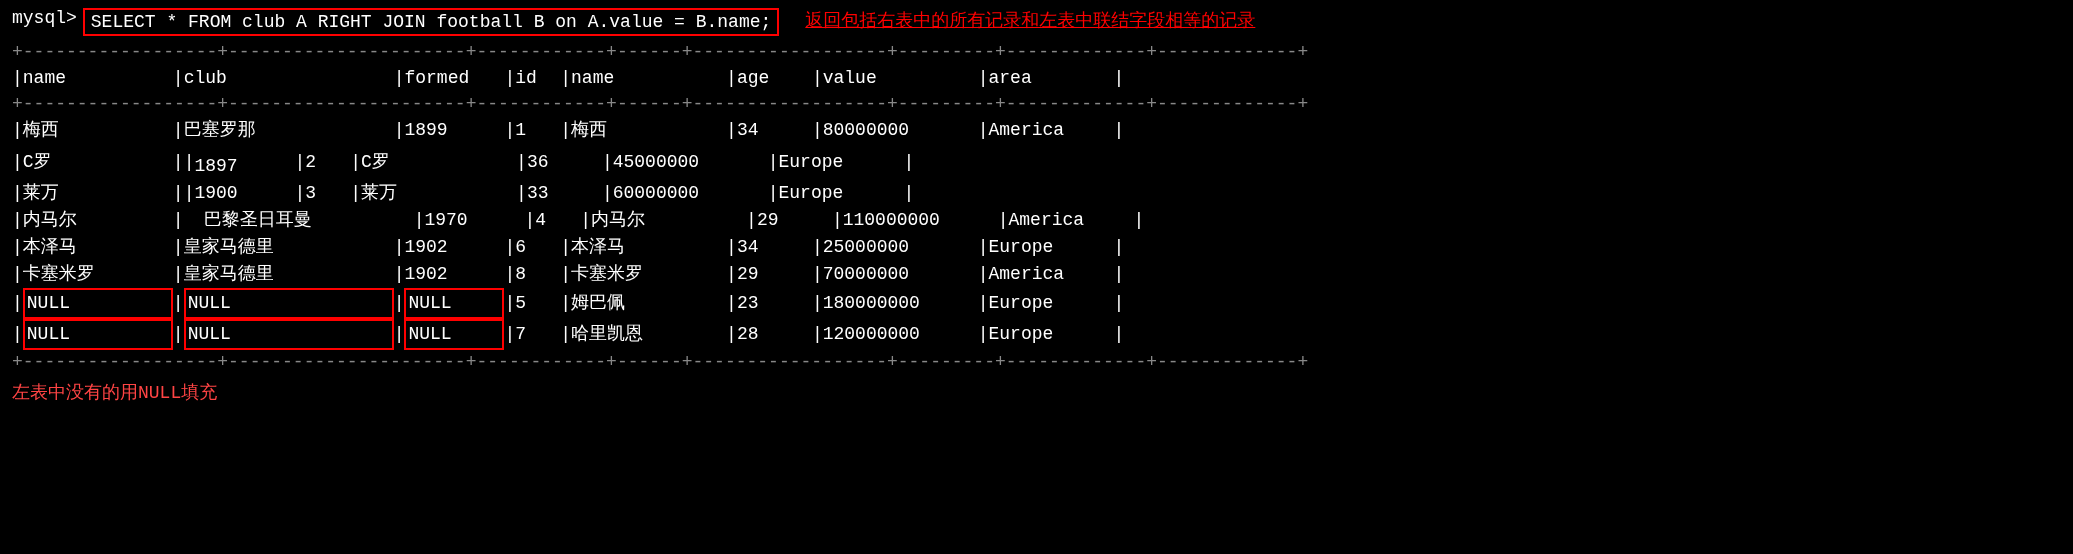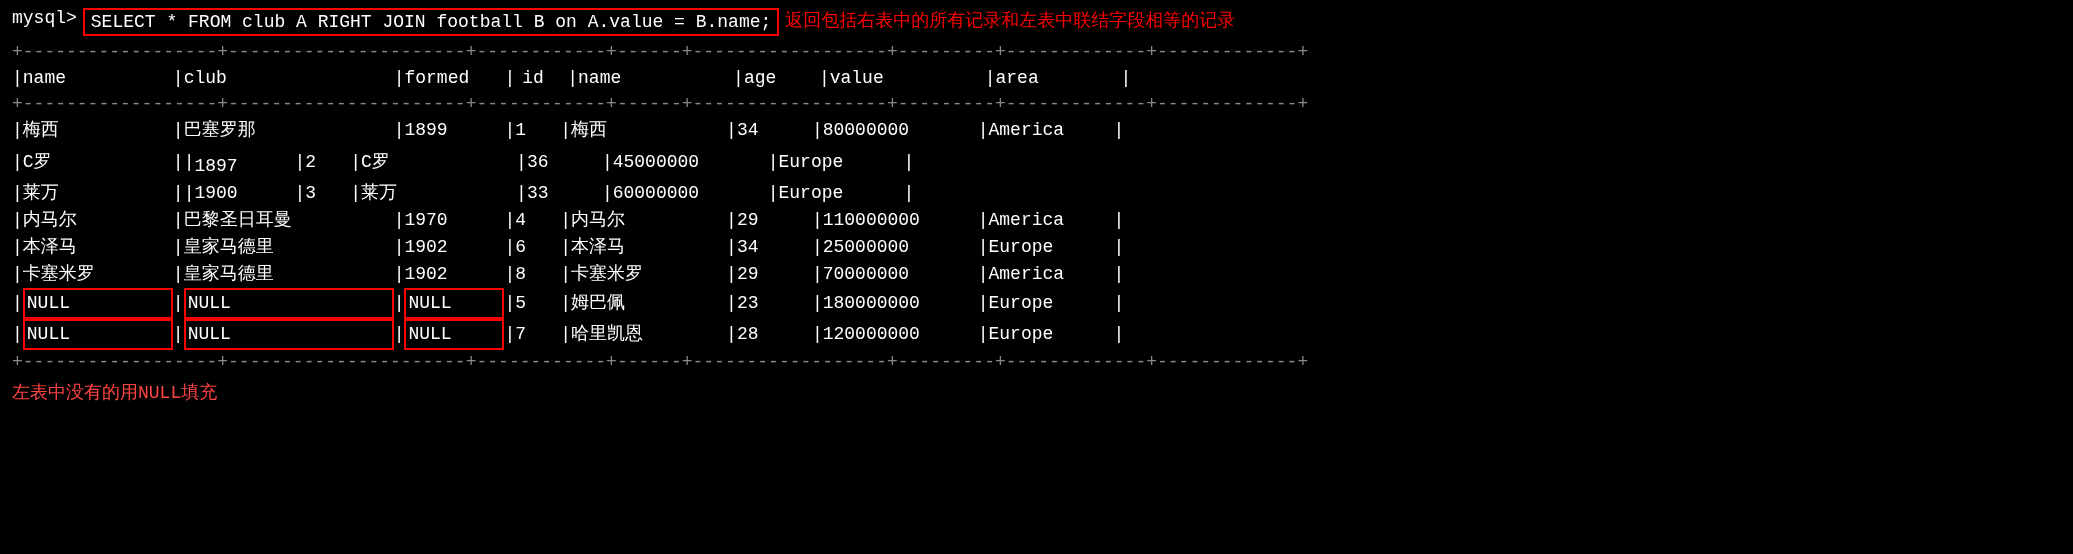--- a/index.html
+++ b/index.html
@@ -23,21 +23,23 @@
       white-space: nowrap;
     }
     .sql-command {
       color: #fff;
       border: 2px solid #ff0000;
       padding: 2px 6px;
       white-space: nowrap;
     }
     .comment-text {
       color: #ff0000;
+      margin-left: 20px;
       white-space: nowrap;
+      text-decoration: underline;
     }
     .footer-line {
       margin-top: 4px;
       display: flex;
       align-items: center;
       gap: 16px;
     }
     .rows-info { color: #fff; }
     .null-note { color: #ff4444; }
 
@@ -60,21 +62,21 @@
 <div id="table-wrapper">
     <div class="sep-line">+------------------+----------------------+------------+------+------------------+---------+-------------+-------------+</div>
     <div style="display: flex; align-items: center; line-height: 1.5;">
       <span style="color: rgb(255, 255, 255);">| </span>
       <span style="display: inline-block; width: 150px; min-width: 150px;">name</span>
       <span style="color: rgb(255, 255, 255);"> | </span>
       <span style="display: inline-block; width: 210px; min-width: 210px;">club</span>
       <span style="color: rgb(255, 255, 255);"> | </span>
       <span style="display: inline-block; width: 100px; min-width: 100px;">formed</span>
       <span style="color: rgb(255, 255, 255);"> | </span>
-      <span style="display: inline-block; width: 45px; min-width: 45px; margin-left: 7px;">id</span>
+      <span style="display: inline-block; width: 45px; min-width: 45px;">id</span>
       <span style="color: rgb(255, 255, 255);"> | </span>
       <span style="display: inline-block; width: 155px; min-width: 155px;">name</span>
       <span style="color: rgb(255, 255, 255);"> | </span>
       <span style="display: inline-block; width: 75px; min-width: 75px;">age</span>
       <span style="color: rgb(255, 255, 255);"> | </span>
       <span style="display: inline-block; width: 155px; min-width: 155px;">value</span>
       <span style="color: rgb(255, 255, 255);"> | </span>
       <span style="display: inline-block; width: 125px; min-width: 125px;">area</span>
       <span style="color: rgb(255, 255, 255);"> | </span>
     </div>
@@ -131,21 +133,21 @@
       <span style="color: rgb(255, 255, 255);"> | </span>
       <span style="display: inline-block; width: 155px; min-width: 155px;">60000000</span>
       <span style="color: rgb(255, 255, 255);"> | </span>
       <span style="display: inline-block; width: 125px; min-width: 125px;">Europe</span>
       <span style="color: rgb(255, 255, 255);"> | </span>
     </div>
     <div style="display: flex; align-items: center; line-height: 1.5;">
       <span style="color: rgb(255, 255, 255);">| </span>
       <span style="display: inline-block; width: 150px; min-width: 150px;">内马尔</span>
       <span style="color: rgb(255, 255, 255);"> | </span>
-      <span style="display: inline-block; width: 210px; min-width: 210px;">巴黎圣日耳曼</span>
+      <span style="display: inline-block; width: 210px; min-width: 210px; margin-left: 20px;">巴黎圣日耳曼</span>
       <span style="color: rgb(255, 255, 255);"> | </span>
       <span style="display: inline-block; width: 100px; min-width: 100px;">1970</span>
       <span style="color: rgb(255, 255, 255);"> | </span>
       <span style="display: inline-block; width: 45px; min-width: 45px;">4</span>
       <span style="color: rgb(255, 255, 255);"> | </span>
       <span style="display: inline-block; width: 155px; min-width: 155px;">内马尔</span>
       <span style="color: rgb(255, 255, 255);"> | </span>
       <span style="display: inline-block; width: 75px; min-width: 75px;">29</span>
       <span style="color: rgb(255, 255, 255);"> | </span>
       <span style="display: inline-block; width: 155px; min-width: 155px;">110000000</span>

